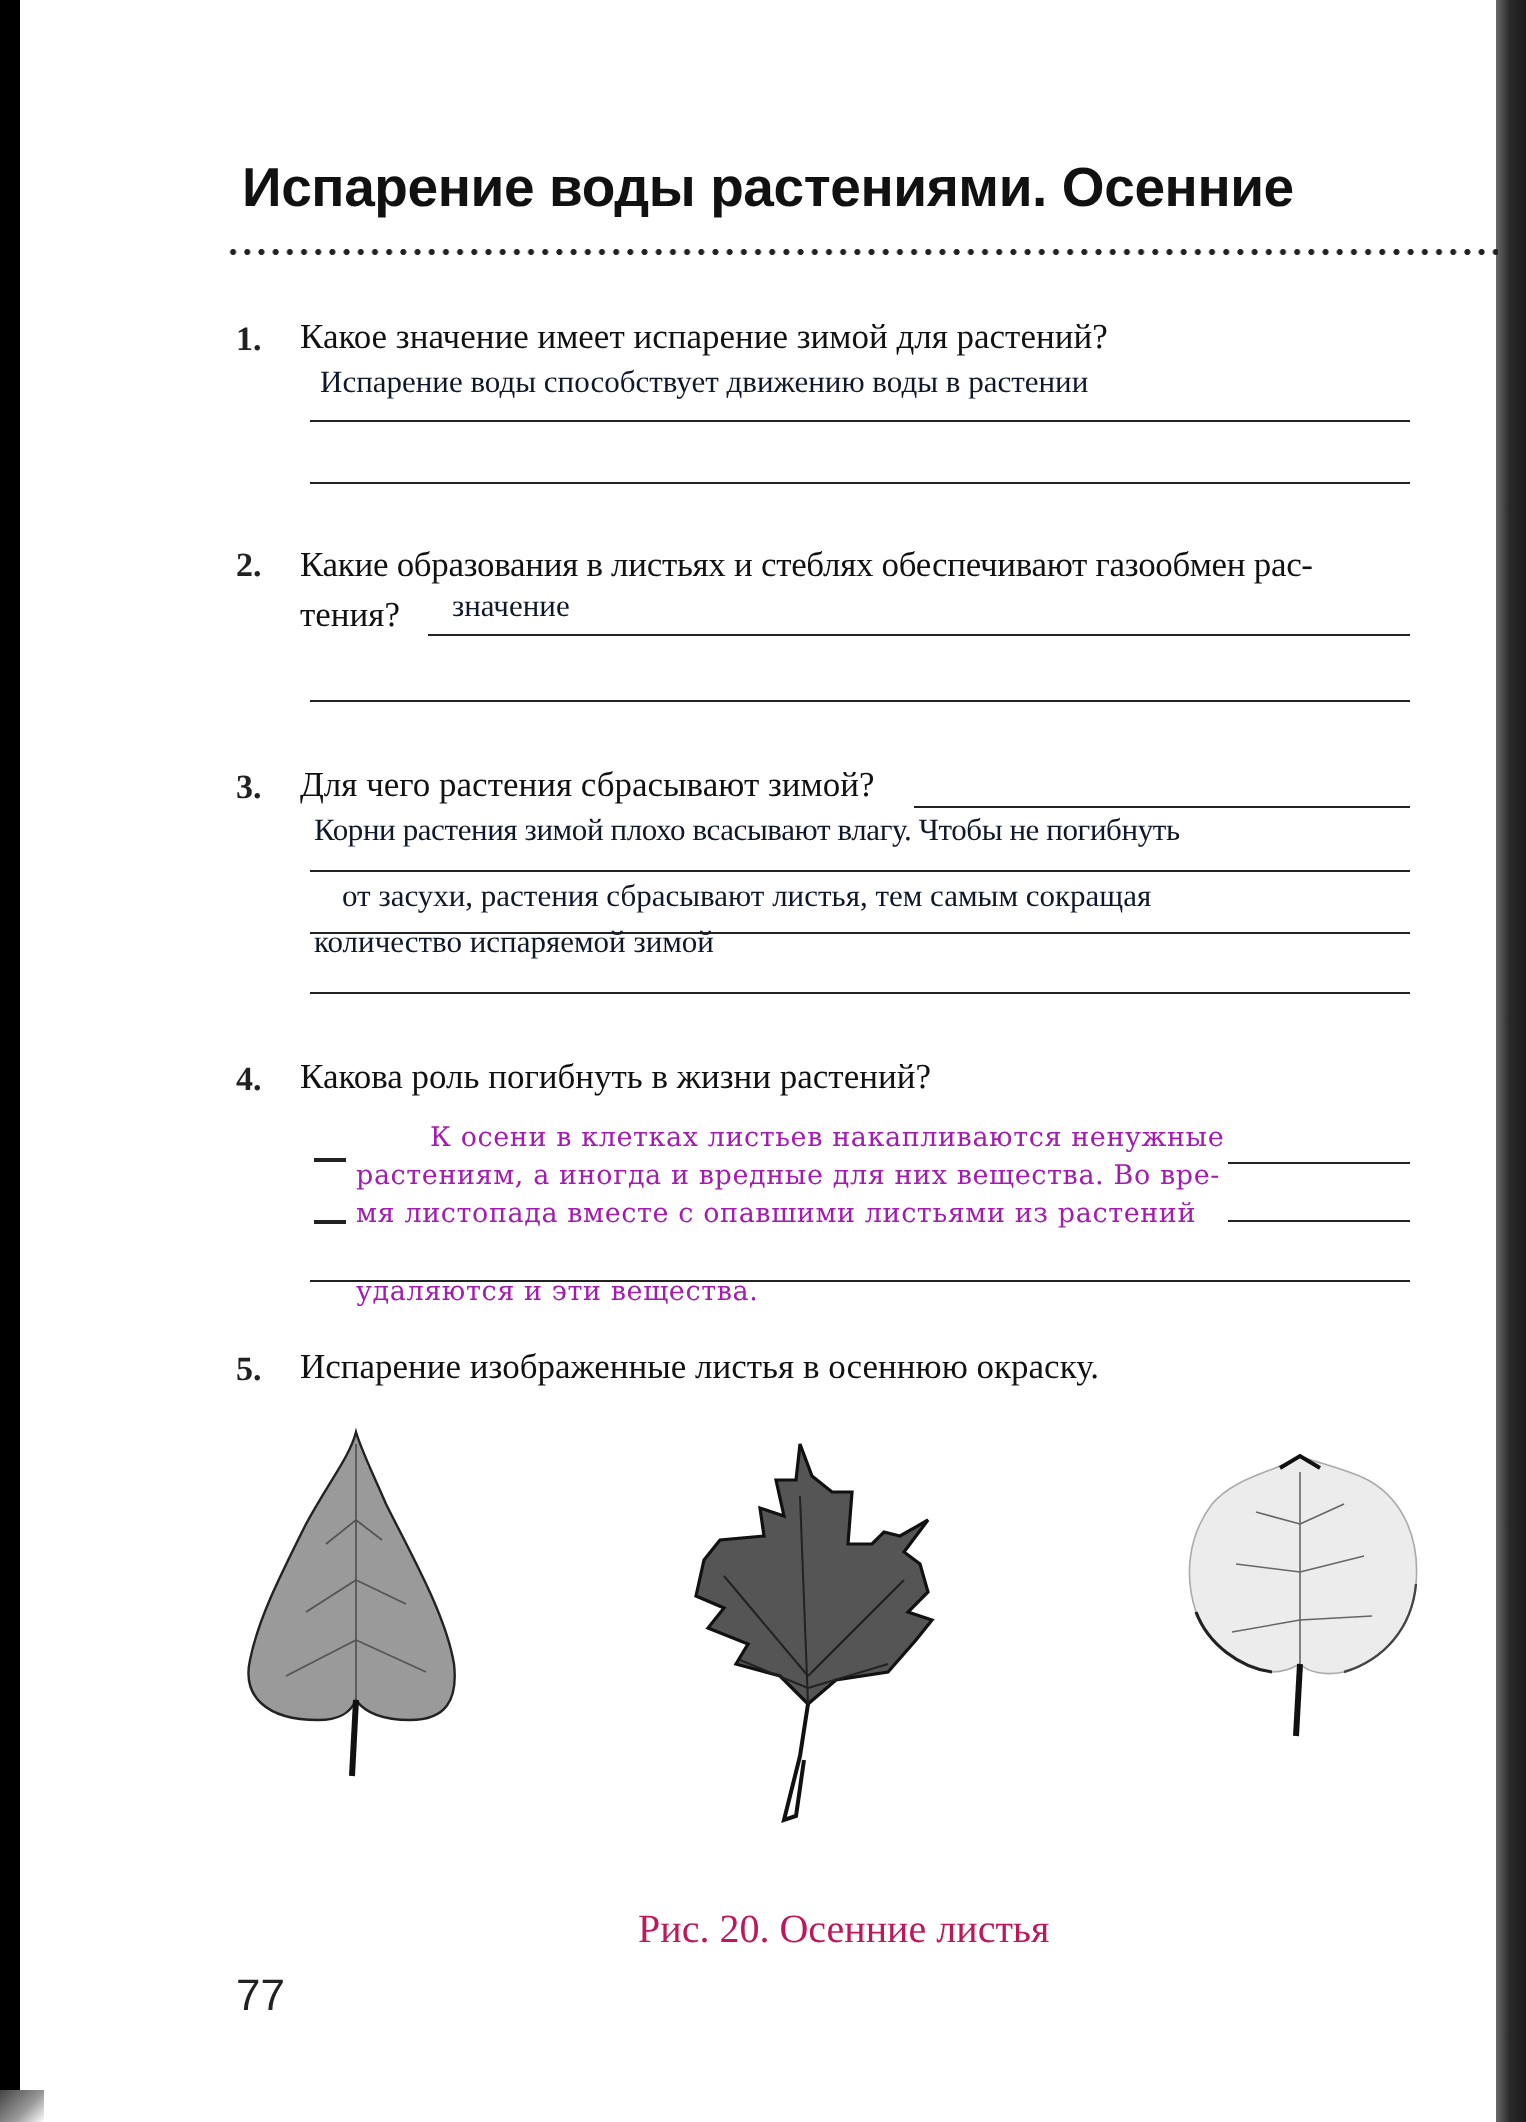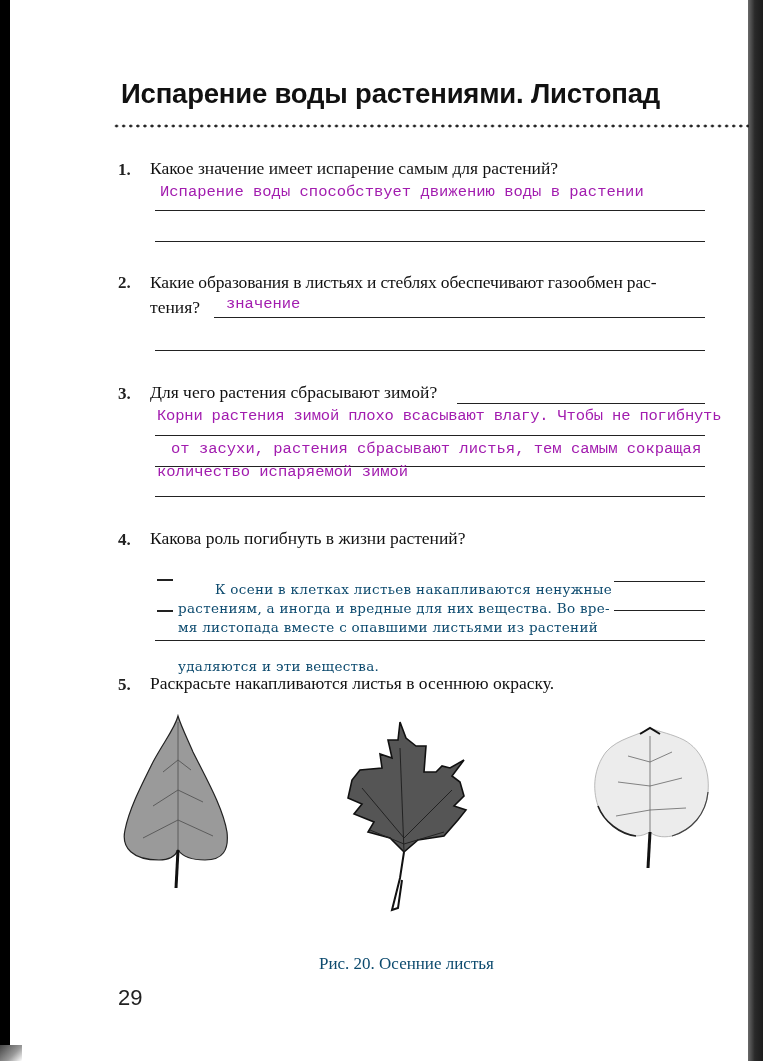--- a/index.html
+++ b/index.html
@@ -31,56 +31,56 @@
     background-image: radial-gradient(circle, #222 1.3px, transparent 1.7px);
     background-size: 7.1px 6px; background-repeat: repeat-x;
   }
   .num {
     position: absolute; left: 118px; font-size: 17px; font-weight: bold; color: #222;
   }
   .q {
     position: absolute; left: 150px; font-size: 17.5px; color: #111; white-space: nowrap;
   }
   .ans {
-    position: absolute; font-size: 17.5px; color: #a21caf; white-space: nowrap;
-    font-family: Liberation Mono, monospace; font-size: 15.5px;
+    position: absolute; font-size: 17.5px; color: #0f172a; white-space: nowrap;
+    font-family: Liberation Serif, serif; font-size: 15.5px;
   }
   .ans4 {
-    position: absolute; left: 178px; font-size: 13.5px; color: #0c4a6e;
-    font-family: "DejaVu Serif", "Liberation Serif", serif; white-space: nowrap; letter-spacing: 0.3px; margin-top: 20px;
+    position: absolute; left: 178px; font-size: 13.5px; color: #a21caf;
+    font-family: "DejaVu Serif", "Liberation Serif", serif; white-space: nowrap; letter-spacing: 0.3px;
   }
   .line {
     position: absolute; height: 1px; background: #222;
   }
   .dash {
     position: absolute; height: 1.5px; width: 16px; background: #222;
   }
   .leaf { position: absolute; }
   .caption {
-    position: absolute; left: 319px; top: 954px; font-size: 17px; color: #0c4a6e; white-space: nowrap;
+    position: absolute; left: 319px; top: 954px; font-size: 20px; color: #be185d; white-space: nowrap;
   }
   .pagenum {
     position: absolute; left: 118px; top: 985px;
     font-family: "Liberation Sans", "DejaVu Sans", sans-serif;
     font-size: 22px; color: #222;
   }
 </style>
 </head>
 <body>
 
 <div class="edge-left"></div>
 <div class="edge-left-corner"></div>
 <div class="edge-right"></div>
 
-<div class="title">Испарение воды растениями. Листопад</div>
+<div class="title">Испарение воды растениями. Осенние</div>
 <div class="dots"></div>
 
 <div>
   <div class="num" style="top:160px">1.</div>
-  <div class="q" style="top:158px">Какое значение имеет испарение самым для растений?</div>
+  <div class="q" style="top:158px">Какое значение имеет испарение зимой для растений?</div>
   <div class="ans" style="left:160px; top:183px">Испарение воды способствует движению воды в растении</div>
   <div class="line" style="left:155px; top:210px; width:550px"></div>
   <div class="line" style="left:155px; top:241px; width:550px"></div>
 </div>
 
 <div>
   <div class="num" style="top:273px">2.</div>
   <div class="q" style="top:272px; letter-spacing:-0.15px">Какие образования в листьях и стеблях обеспечивают газообмен рас-</div>
   <div class="q" style="top:297px">тения?</div>
   <div class="ans" style="left:226px; top:295px">значение</div>
@@ -109,21 +109,21 @@
   <div class="ans4" style="top:638px">удаляются и эти вещества.</div>
   <div class="dash" style="left:157px; top:579px"></div>
   <div class="dash" style="left:157px; top:610px"></div>
   <div class="line" style="left:614px; top:581px; width:91px"></div>
   <div class="line" style="left:614px; top:610px; width:91px"></div>
   <div class="line" style="left:155px; top:640px; width:550px"></div>
 </div>
 
 <div>
   <div class="num" style="top:675px">5.</div>
-  <div class="q" style="top:673px">Раскрасьте накапливаются листья в осеннюю окраску.</div>
+  <div class="q" style="top:673px">Испарение изображенные листья в осеннюю окраску.</div>
 </div>
 
 <div>
 
   <svg class="leaf" style="left:115px; top:710px" width="120" height="180" viewBox="0 0 120 180">
     <path id="leaf-linden-body" d="M63 6 C60 18, 50 30, 38 52 C24 80, 14 100, 10 120 C6 138, 18 150, 44 150 C54 150, 60 147, 63 140 C68 147, 78 150, 90 150 C108 150, 114 140, 112 122 C108 98, 92 70, 78 42 C72 28, 66 16, 63 6 Z" fill="#9a9a9a" stroke="#222" stroke-width="1.2"></path>
     <g stroke="#555" stroke-width="0.9" fill="none">
       <path d="M63 12 L63 140"></path>
       <path d="M63 50 L48 62"></path>
         <path d="M63 50 L76 60"></path>
@@ -159,13 +159,13 @@
       <path d="M62 64 L30 60"></path>
         <path d="M62 64 L94 56"></path>
       <path d="M62 88 L28 94"></path>
         <path d="M62 88 L98 86"></path>
     </g>
     <path d="M62 110 L60 146" stroke="#111" stroke-width="3"></path>
   </svg>
 </div>
 
 <div class="caption">Рис. 20. Осенние листья</div>
-<div class="pagenum">29</div>
+<div class="pagenum">77</div>
 
 </body></html>

